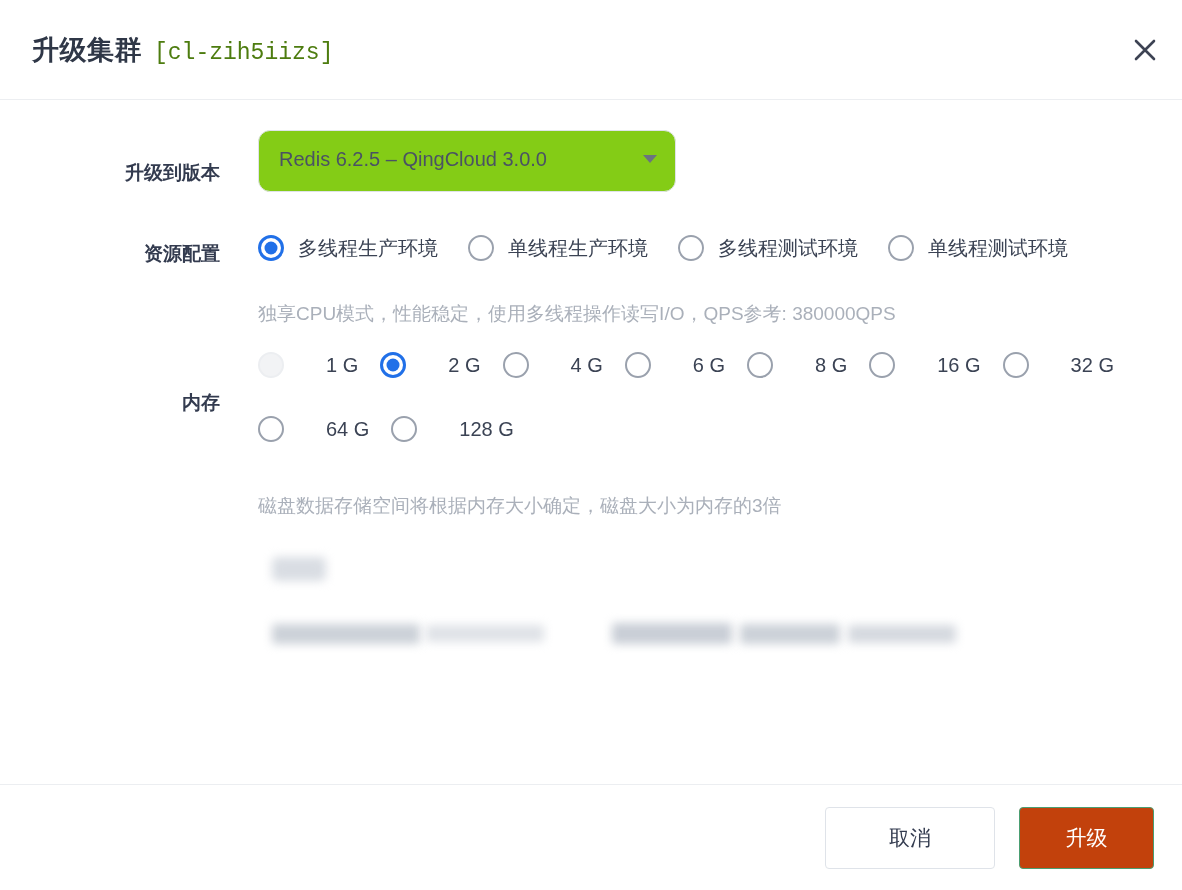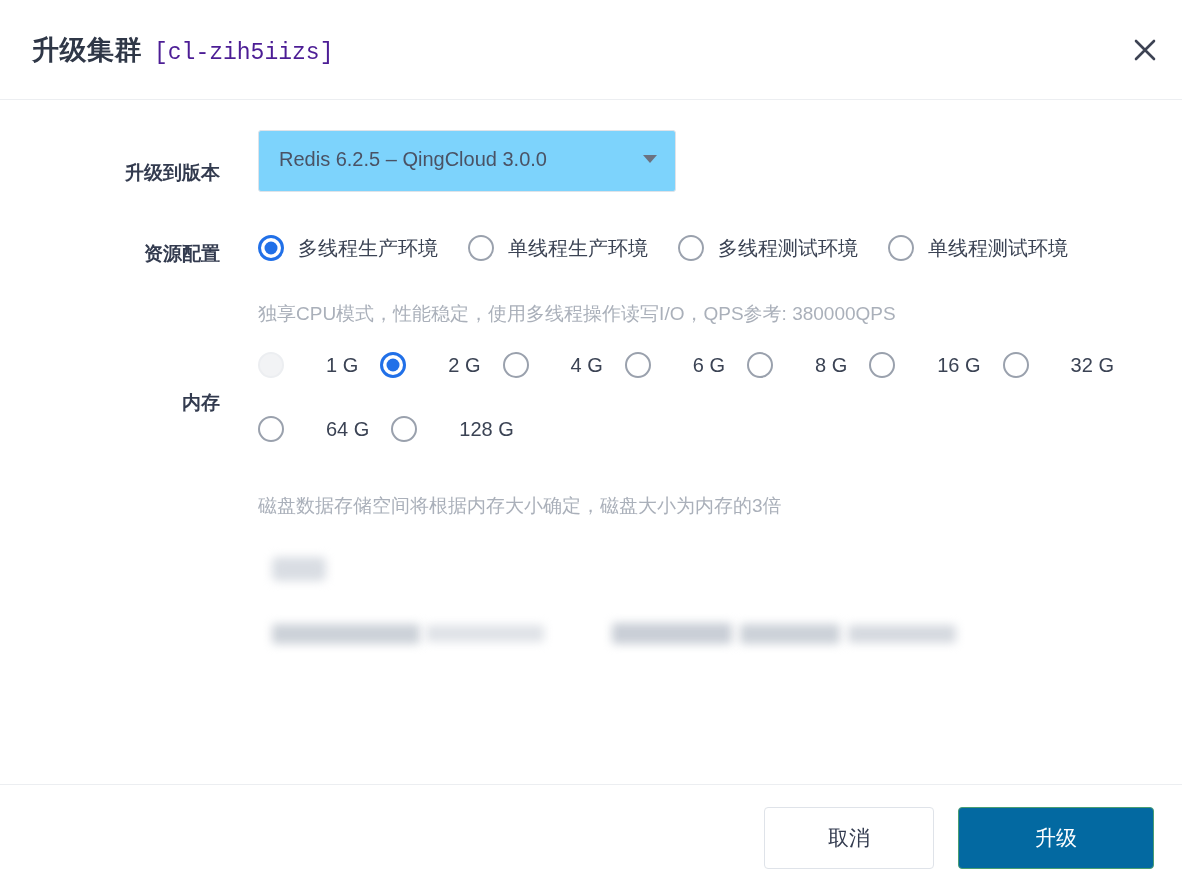--- a/index.html
+++ b/index.html
@@ -43,21 +43,21 @@
   .title-main {
     font-size: 27px;
     font-weight: bold;
     color: #2f3747;
     letter-spacing: 0.5px;
   }
   .title-id {
     margin-left: 12px;
     font-family: "Liberation Mono", "DejaVu Sans Mono", monospace;
     font-size: 23px;
-    color: #4c1d95;
+    color: #4d7c0f;
     letter-spacing: 0px;
   }
   .close-btn {
     width: 42px;
     height: 42px;
     display: flex;
     align-items: center;
     justify-content: center;
     cursor: pointer;
     background: transparent;
@@ -94,22 +94,22 @@
     padding-right: 24px;
   }
 
   
   .row-version { margin-top: 30px; }
   .row-version .form-label { padding-top: 23px; }
   .select-box {
     width: 418px;
     height: 62px;
     border: 1px solid #dfe3e9;
-    border-radius: 3px;
-    background: #7dd3fc;
+    border-radius: 12px;
+    background: #84cc16;
     display: flex;
     align-items: center;
     justify-content: space-between;
     padding: 0 18px 4px 20px;
     box-sizing: border-box;
     cursor: pointer;
     font-size: 20px;
     color: #4a5264;
   }
   .select-value {
@@ -281,23 +281,23 @@
   }
   .btn-cancel {
     width: 170px;
     height: 62px;
     background: #ffffff;
     border: 1px solid #dfe3e9;
     color: #333b4f;
     margin-right: 24px;
   }
   .btn-primary {
-    width: 196px;
+    width: 135px;
     height: 62px;
-    background: #0369a1;
+    background: #c2410c;
     border: 1px solid #4a9e72;
     color: #ffffff;
   }
 </style>
 </head>
 <body>
 
 <div class="modal">
 
   <div class="modal-header">

